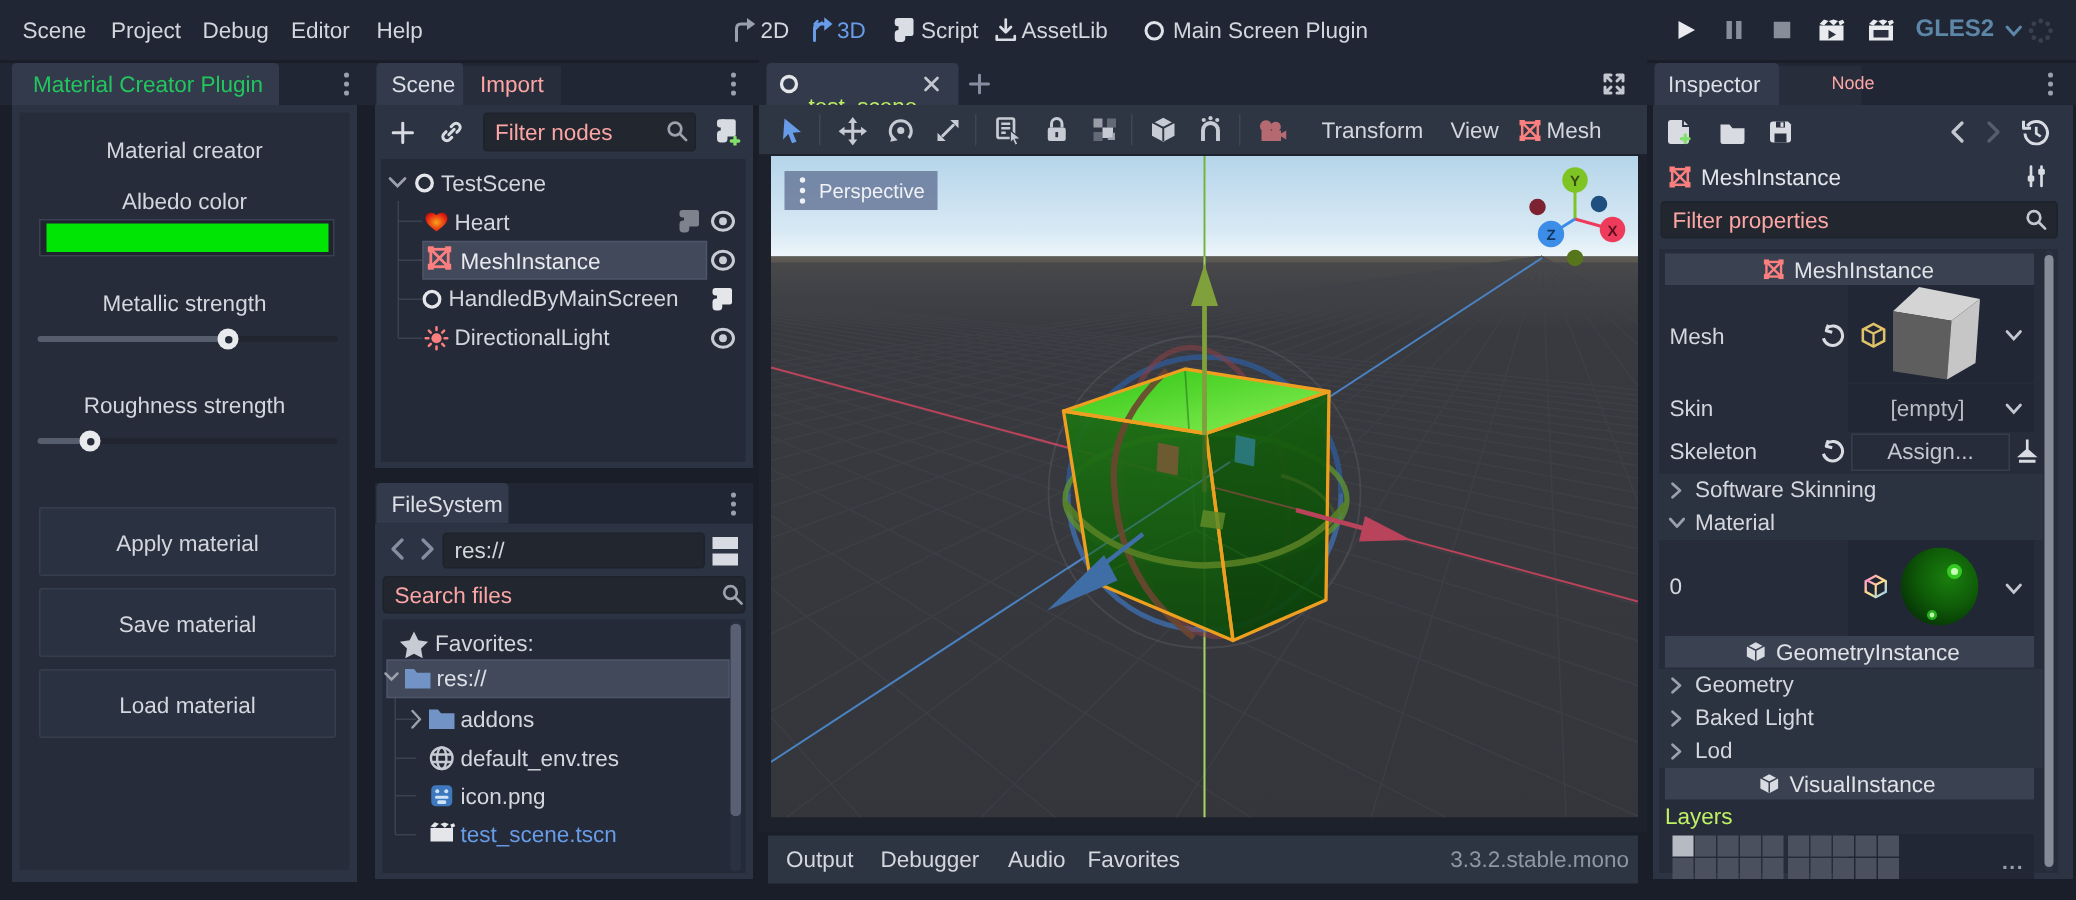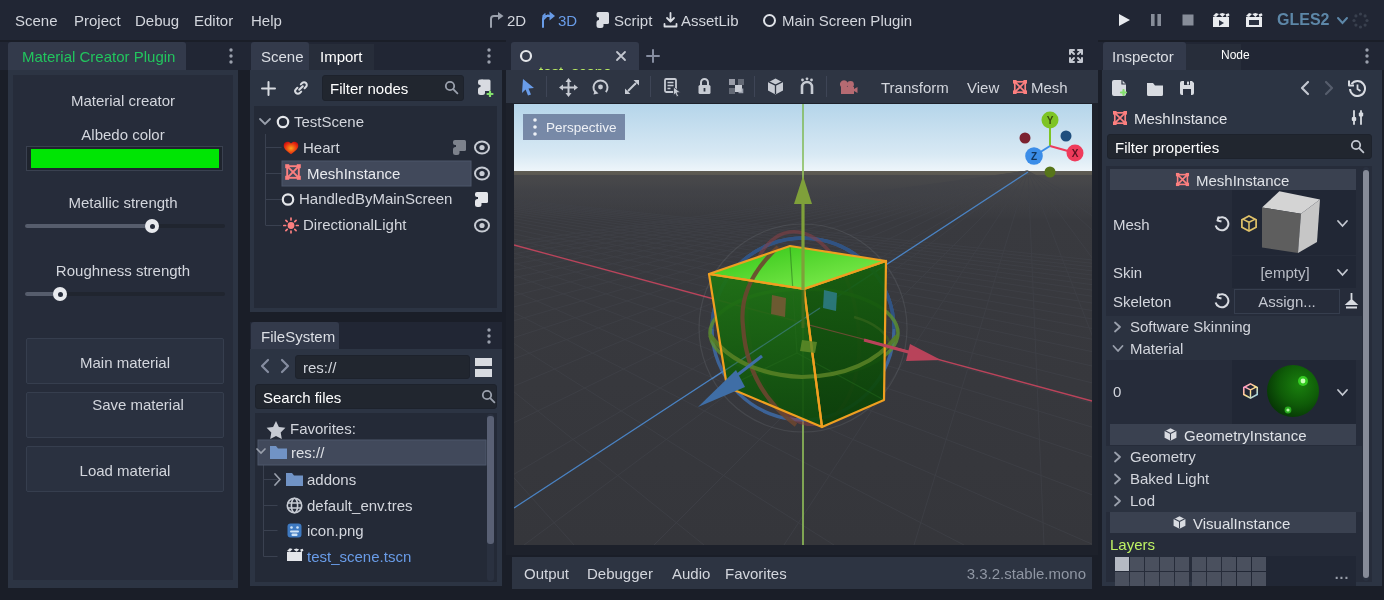--- a/index.html
+++ b/index.html
@@ -1,18 +1,18 @@
 <!DOCTYPE html>
 <html><head><meta charset="utf-8"><style>
 html,body{margin:0;padding:0;width:1384px;height:600px;overflow:hidden;background:#1a1e28;
 font-family:"Liberation Sans",sans-serif;-webkit-font-smoothing:antialiased;}
 *{box-sizing:border-box}
 .abs{position:absolute}
 .txt{color:#d3d6dd;font-size:15px}
-.dim{color:#ffffff}
+.dim{color:#fca5a5}
 </style></head>
 <body>
 
 <div class="abs" style="left:0;top:0;width:1384px;height:40px;background:#212634"></div>
 <div class="abs" style="left:0;top:42px;width:1384px;height:28px;background:#212634"></div>
 <div class="abs txt" style="left:15px;top:12px">Scene</div>
 <div class="abs txt" style="left:74px;top:12px">Project</div>
 <div class="abs txt" style="left:135px;top:12px">Debug</div>
 <div class="abs txt" style="left:194px;top:12px">Editor</div>
 <div class="abs txt" style="left:251px;top:12px">Help</div>
@@ -102,23 +102,23 @@
 <div class="abs" style="left:25px;top:224px;width:200px;height:4px;background:#20252f;border-radius:2px"></div>
 <div class="abs" style="left:25px;top:224px;width:127px;height:4px;background:#565d6c;border-radius:2px"></div>
 <div class="abs" style="left:145px;top:219px;width:14px;height:14px;border-radius:50%;background:#e8eaee"></div>
 <div class="abs" style="left:149.5px;top:223.5px;width:5px;height:5px;border-radius:50%;background:#262c3a"></div>
 <div class="abs txt" style="left:13px;top:262px;width:220px;text-align:center">Roughness strength</div>
 <div class="abs" style="left:25px;top:292px;width:200px;height:4px;background:#20252f;border-radius:2px"></div>
 <div class="abs" style="left:25px;top:292px;width:35px;height:4px;background:#565d6c;border-radius:2px"></div>
 <div class="abs" style="left:53px;top:287px;width:14px;height:14px;border-radius:50%;background:#e8eaee"></div>
 <div class="abs" style="left:57.5px;top:291.5px;width:5px;height:5px;border-radius:50%;background:#262c3a"></div>
 <div class="abs" style="left:26px;top:338px;width:198px;height:46px;background:#2a3140;border:1px solid #363e4e;border-radius:2px"></div>
-<div class="abs txt" style="left:26px;top:354px;width:198px;text-align:center">Main material</div>
+<div class="abs txt" style="left:26px;top:354px;width:198px;text-align:center">Apply material</div>
 <div class="abs" style="left:26px;top:392px;width:198px;height:46px;background:#2a3140;border:1px solid #363e4e;border-radius:2px"></div>
-<div class="abs txt" style="left:26px;top:396px;width:224px;text-align:center">Save material</div>
+<div class="abs txt" style="left:26px;top:408px;width:198px;text-align:center">Save material</div>
 <div class="abs" style="left:26px;top:446px;width:198px;height:46px;background:#2a3140;border:1px solid #363e4e;border-radius:2px"></div>
 <div class="abs txt" style="left:26px;top:462px;width:198px;text-align:center">Load material</div>
 
 <div class="abs" style="left:251px;top:42px;width:58px;height:28px;background:#333a4b;border-radius:3px 3px 0 0"></div>
 <div class="abs" style="left:309px;top:44px;width:65px;height:26px;background:#272d3a"></div>
 <div class="abs txt" style="left:261px;top:48px;color:#dcdfe5">Scene</div>
 <div class="abs dim" style="left:320px;top:48px;font-size:15px">Import</div>
 <svg class="abs" style="left:487px;top:47px" width="4" height="18" viewBox="0 0 4 18">
     <g fill="#9aa0ac">
       <circle cx="2" cy="3" r="1.7"></circle>

